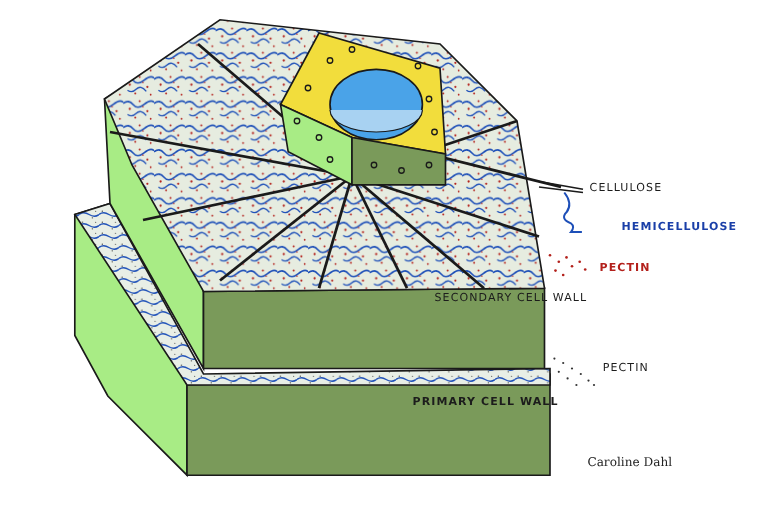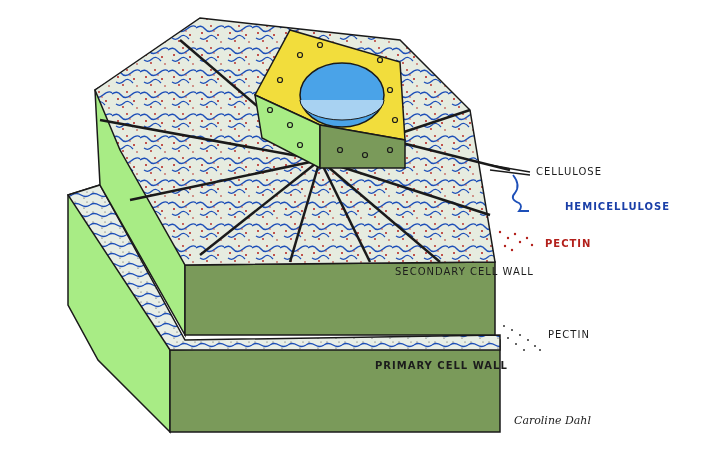--- a/index.html
+++ b/index.html
@@ -2,21 +2,21 @@
 <html><head>
 <meta charset="utf-8">
 <style>
   html, body { margin: 0; padding: 0; background: #ffffff; }
   body { width: 702px; height: 459px; position: relative; overflow: hidden; font-family: "Liberation Sans", sans-serif; }
   #diagram { position: absolute; left: 0; top: 0; }
   .label { position: absolute; font-family: "DejaVu Sans", sans-serif; font-size: 10px; letter-spacing: 1px; white-space: nowrap; }
   .lbl-dark { color: #1c1c1c; }
   .lbl-blue { color: #1a3fa8; font-weight: bold; margin-left: 25px; }
   .lbl-red  { color: #b3201b; font-weight: bold; }
-  .sig { position: absolute; font-family: "DejaVu Serif", serif; font-style: italic; font-size: 11px; color: #222; }
+  .sig { position: absolute; font-family: "DejaVu Serif", serif; font-size: 11px; color: #222; margin-left: 20px; }
 </style>
 </head>
 <body>
 
 <svg id="diagram" width="702" height="459" viewBox="0 0 702 459">
   <defs>
     <pattern id="matrix" width="28" height="22" patternUnits="userSpaceOnUse">
       <rect width="28" height="22" fill="#e6ece0"></rect>
       <path d="M0,6 q5,-4 9,1 t10,0 t9,-2" stroke="#1d4fb8" stroke-width="1.4" fill="none"></path>
       <path d="M4,16 q4,3 8,-1 t9,2" stroke="#1d4fb8" stroke-width="1.2" fill="none"></path>

